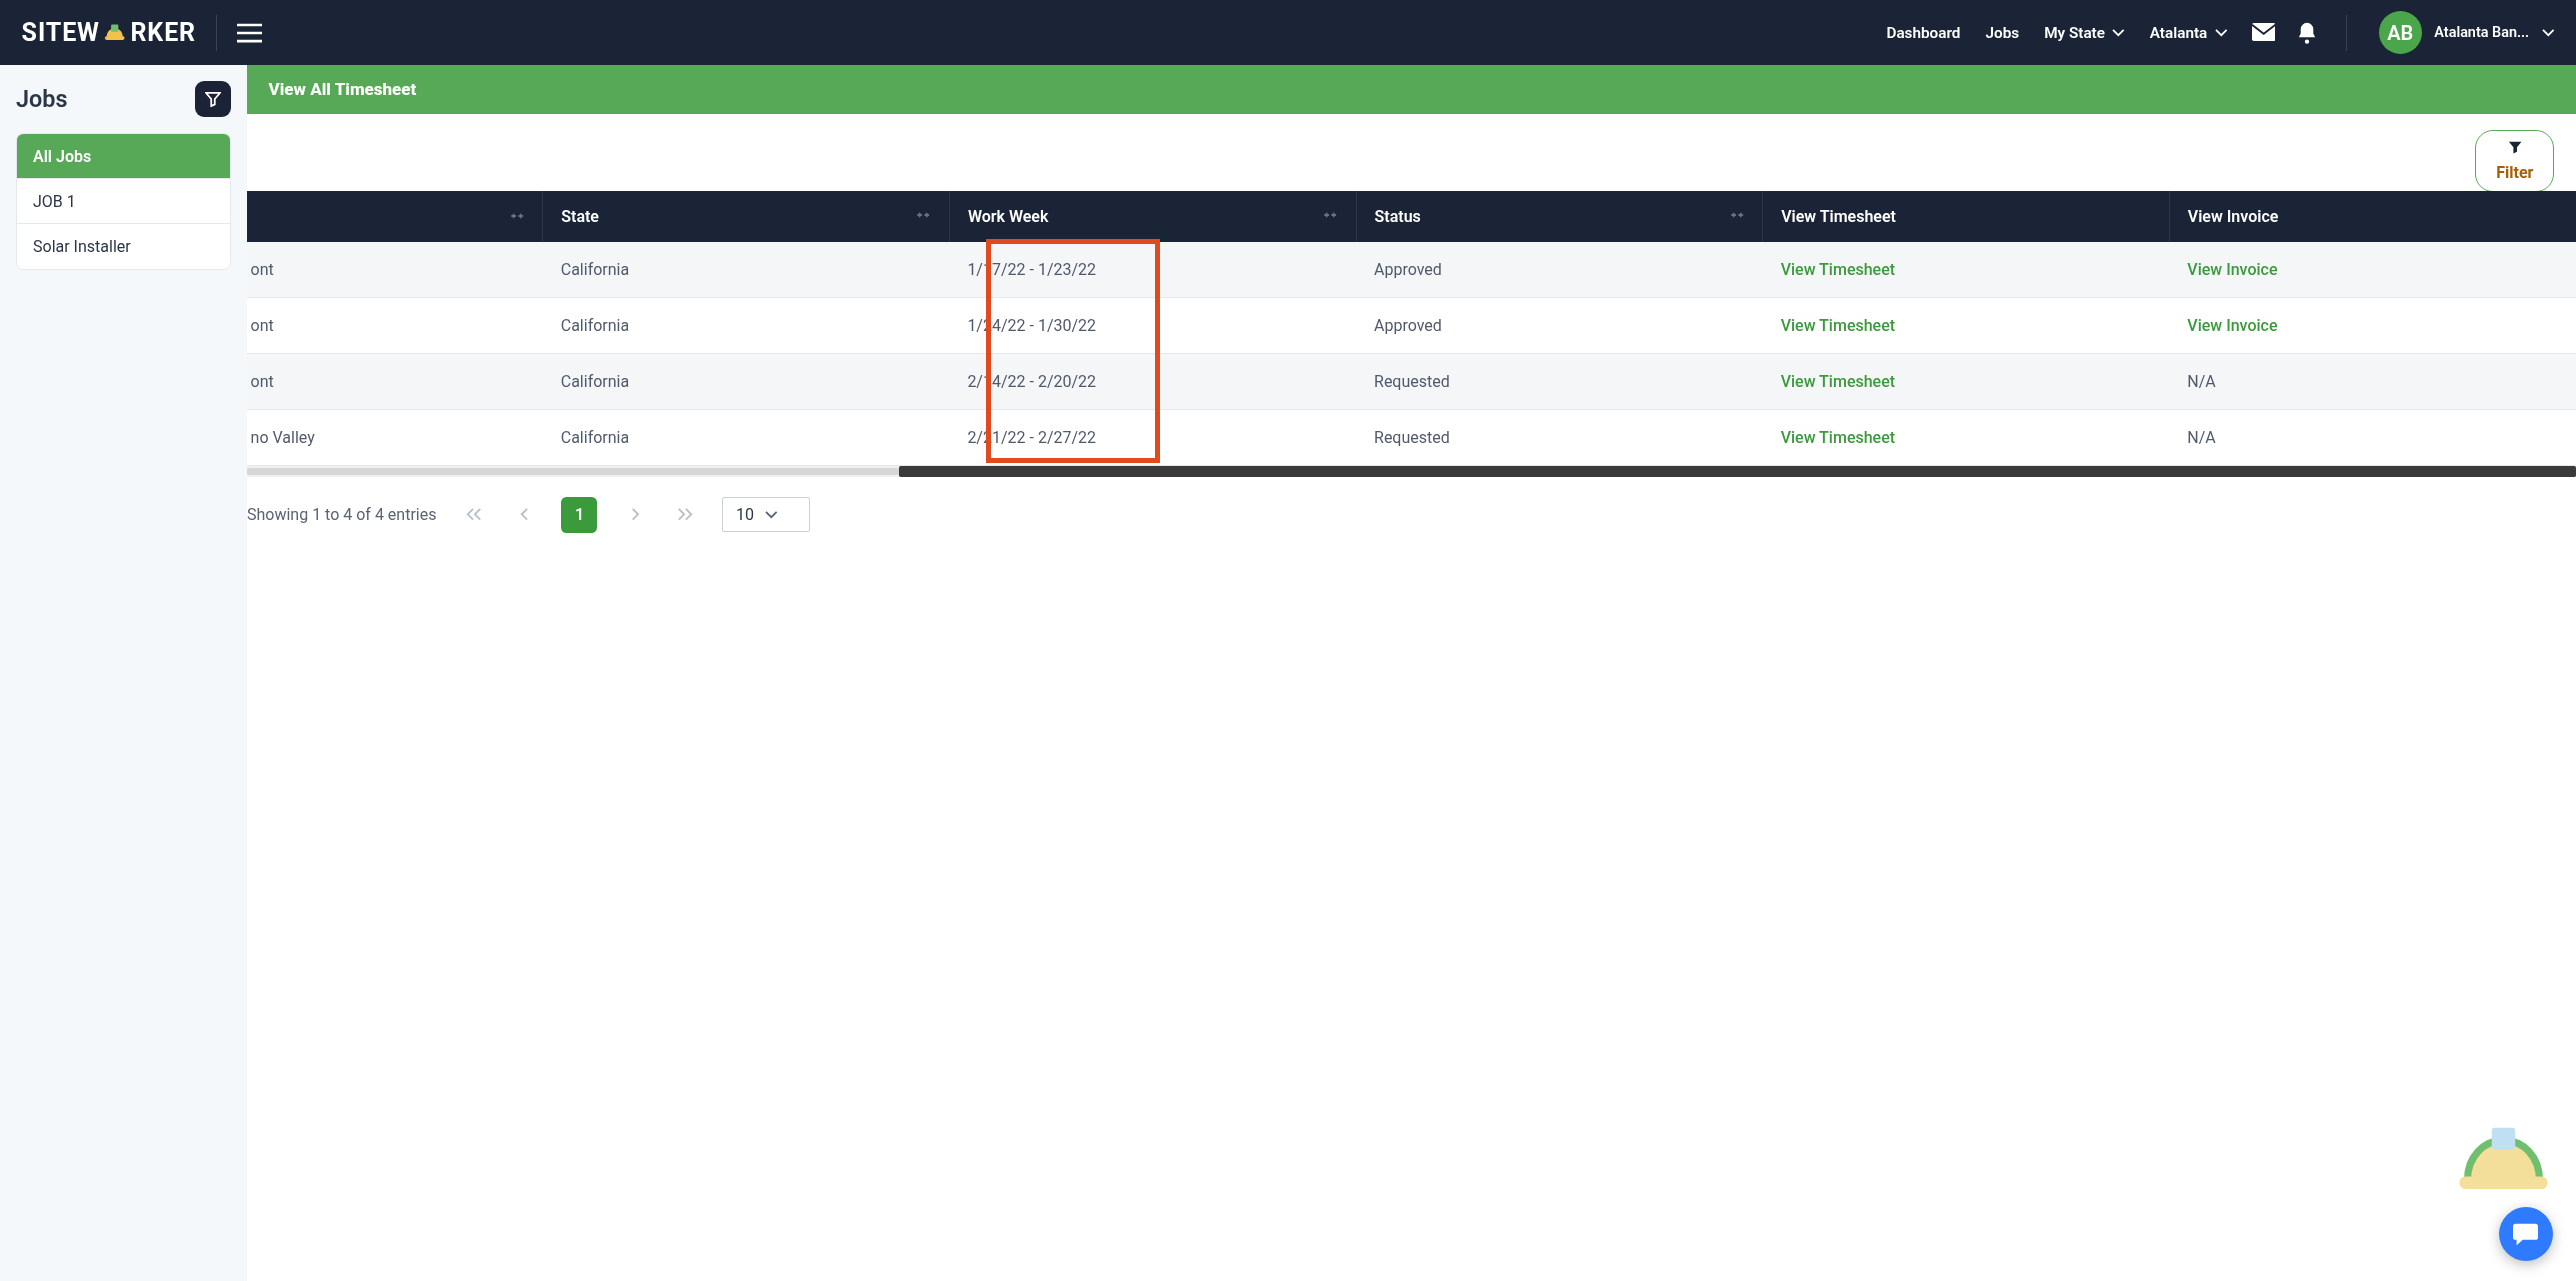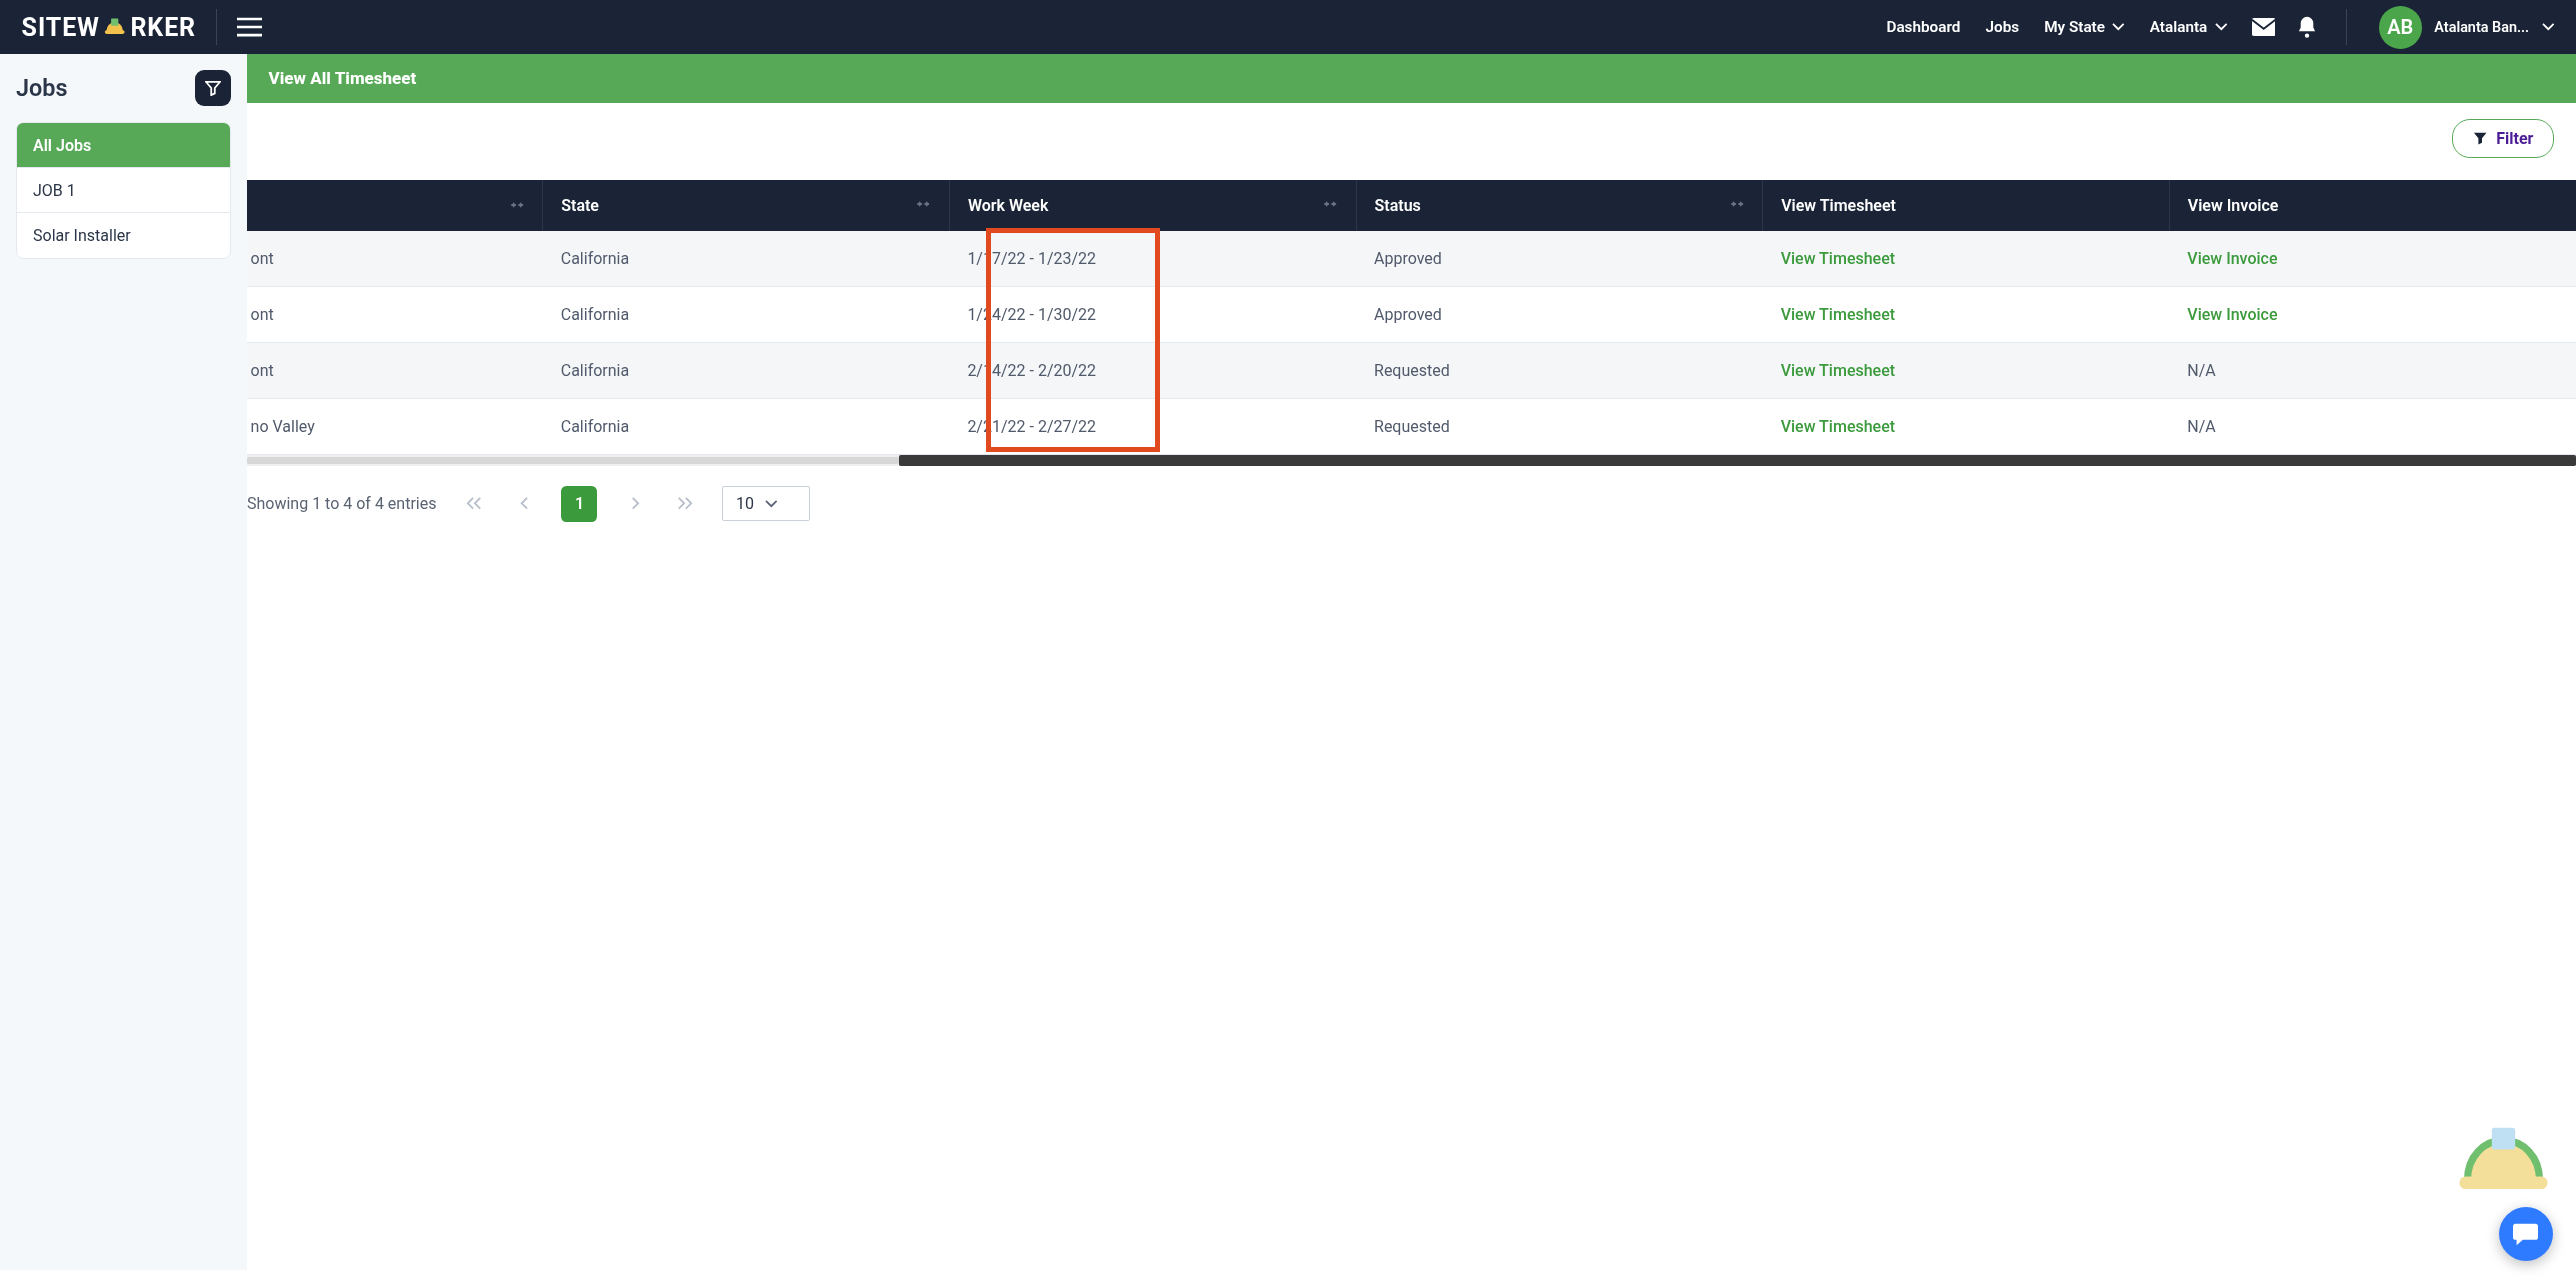--- a/index.html
+++ b/index.html
@@ -1,20 +1,20 @@
 <!DOCTYPE html>
 <html style="font-size:14.4px"><head>
 <meta charset="utf-8">
 <style>
   * { box-sizing: border-box; margin: 0; padding: 0; }
   html, body { width: 100%; height: 100%; font-family: -apple-system, BlinkMacSystemFont, "Segoe UI", Roboto, "Helvetica Neue", Arial, sans-serif; background:#fff; }
   body { overflow:hidden; }
 
   
-  .topbar { height:54px; background:#1a2436; display:flex; align-items:center; color:#fff; padding:0 21.6px; }
+  .topbar { height:65px; background:#1a2436; display:flex; align-items:center; color:#fff; padding:0 21.6px; }
   .brand { display:flex; align-items:center; gap:3.6px; font-size:25px; font-weight:700; letter-spacing:0.9px; }
   .brand .helmet { display:inline-flex; align-items:center; justify-content:center; position:relative; }
   .topbar-divider { width:0.9px; height:36px; background:#3a4358; margin:0 20px; }
   .hamburger { cursor:pointer; }
   .nav-right { margin-left:auto; display:flex; align-items:center; gap:25px; }
   .nav-link { color:#fff; font-size:15.3px; font-weight:600; cursor:pointer; display:flex; align-items:center; gap:7.2px; white-space:nowrap; }
   .nav-icons { display:flex; align-items:center; gap:21.6px; }
   .nav-sep { width:0.9px; height:36px; background:#3a4358; margin:0 7.2px 0 3.6px; }
   .avatar { width:43px; height:43px; border-radius:50%; background:#4ba64b; color:#fff; display:flex; align-items:center; justify-content:center; font-size:20px; font-weight:600; }
   .user-chip { display:flex; align-items:center; gap:12.6px; cursor:pointer; }
@@ -27,21 +27,21 @@
   .filter-pill { width:36px; height:36px; border-radius:9px; background:#1a2436; display:flex; align-items:center; justify-content:center; cursor:pointer; }
   .job-list { margin:0 16px; border:0.9px solid #e4e9ef; border-radius:7.2px; overflow:hidden; background:#fff; }
   .job-item { padding:12.6px 16px; font-size:16px; color:#2b3648; border-top:0.9px solid #e4e9ef; cursor:pointer; }
   .job-item:first-child { border-top:none; }
   .job-item.active { background:#57a957; color:#fff; font-weight:600; }
 
   .main { flex:1; display:flex; flex-direction:column; overflow:hidden; }
   .page-title-bar { background:#57a957; color:#fff; font-size:17px; font-weight:800; padding:14.4px 21.6px; }
 
   .content-zone { background:#fff; flex:1; position:relative; padding:0 0 0 0; }
-  .filter-btn { position:absolute; top:16px; right:21.6px; border:1.8px solid #57a957; color:#4c1d95; font-weight:700; font-size:16px; background:#fff; border-radius:18px; padding:9px 20px; display:flex; align-items:center; gap:9px; cursor:pointer; }
+  .filter-btn { position:absolute; top:16px; right:21.6px; border:1.8px solid #57a957; color:#a16207; font-weight:700; font-size:16px; background:#fff; border-radius:18px; padding:9px 20px; display:flex; align-items:center; gap:9px; cursor:pointer;flex-direction:column; }
 
   
   .table-wrap { margin-top:77px; position:relative; }
   table { width:100%; border-collapse:collapse; }
   thead th { background:#1a2436; color:#fff; font-weight:600; font-size:16px; text-align:left; padding:16px 18px; position:relative; border-right:0.9px solid #2b3648; }
   thead th:last-child { border-right:none; }
   .sort-icon { float:right; opacity:.7; }
   tbody td { padding:18px 18px; font-size:16px; color:#505a6b; border-bottom:0.9px solid #e4e9ef; }
   tbody tr:nth-child(odd) td { background:#f4f6f8; }
   tbody tr:nth-child(even) td { background:#fff; }

